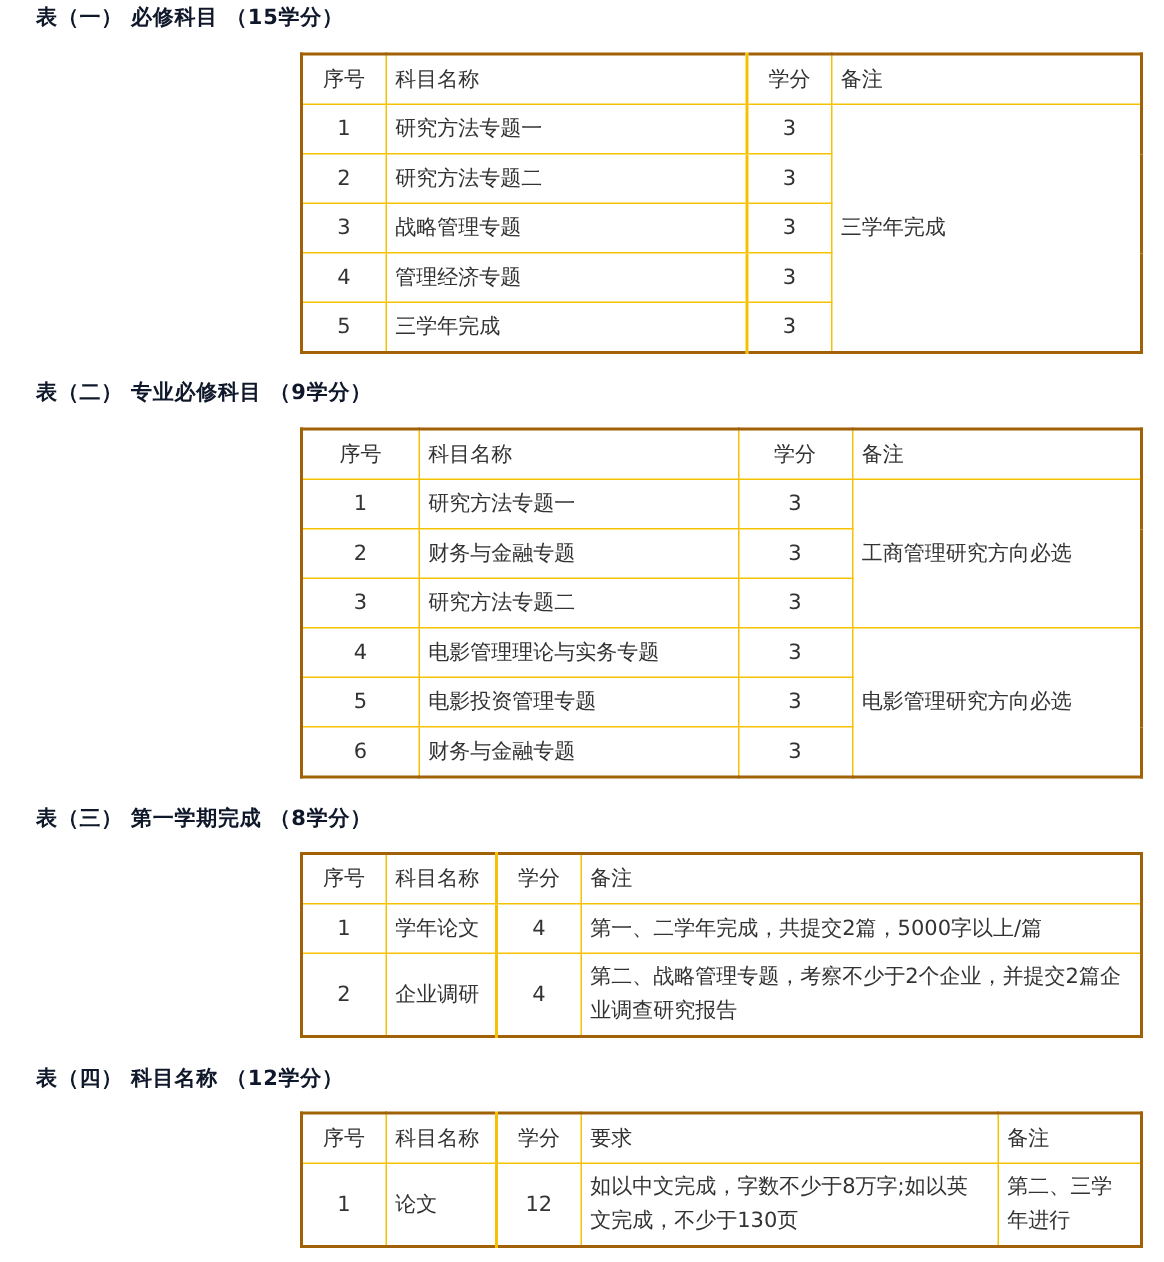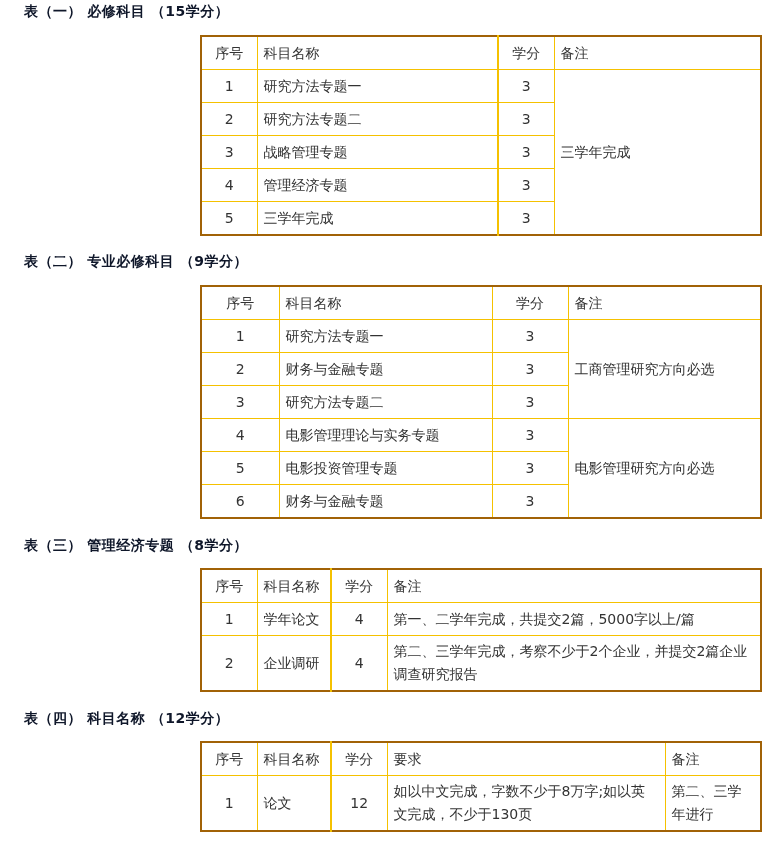--- a/index.html
+++ b/index.html
@@ -115,21 +115,21 @@
     <td class="c">3</td>
   </tr>
   <tr class="r34">
     <td class="c">6</td>
     <td>财务与金融专题</td>
     <td class="c">3</td>
   </tr>
 </tbody>
   </table>
 
-<div class="caption" style="top:537px;">表（三） 管理经济专题 （8学分）</div>
+<div class="caption" style="top:537px;">表（三） 第一学期完成 （8学分）</div>
 <table style="top:568px;">
   <colgroup>
       <col style="width:56px">
       <col style="width:74px">
       <col style="width:56px">
       <col>
     </colgroup>
   <tbody>
       <tr class="r34">
     <td class="c">序号</td>
@@ -140,21 +140,21 @@
   <tr class="r34">
     <td class="c">1</td>
     <td class="thick-r">学年论文</td>
     <td class="c">4</td>
     <td>第一、二学年完成，共提交2篇，5000字以上/篇</td>
   </tr>
   <tr>
     <td class="c" style="height:54px">2</td>
     <td class="thick-r">企业调研</td>
     <td class="c">4</td>
-    <td>第二、三学年完成，考察不少于2个企业，并提交2篇企业调查研究报告</td>
+    <td>第二、战略管理专题，考察不少于2个企业，并提交2篇企业调查研究报告</td>
   </tr>
 </tbody>
   </table>
 
 <div class="caption" style="top:710px;">表（四） 科目名称 （12学分）</div>
 <table style="top:741px;">
   <colgroup>
       <col style="width:56px">
       <col style="width:74px">
       <col style="width:56px">

